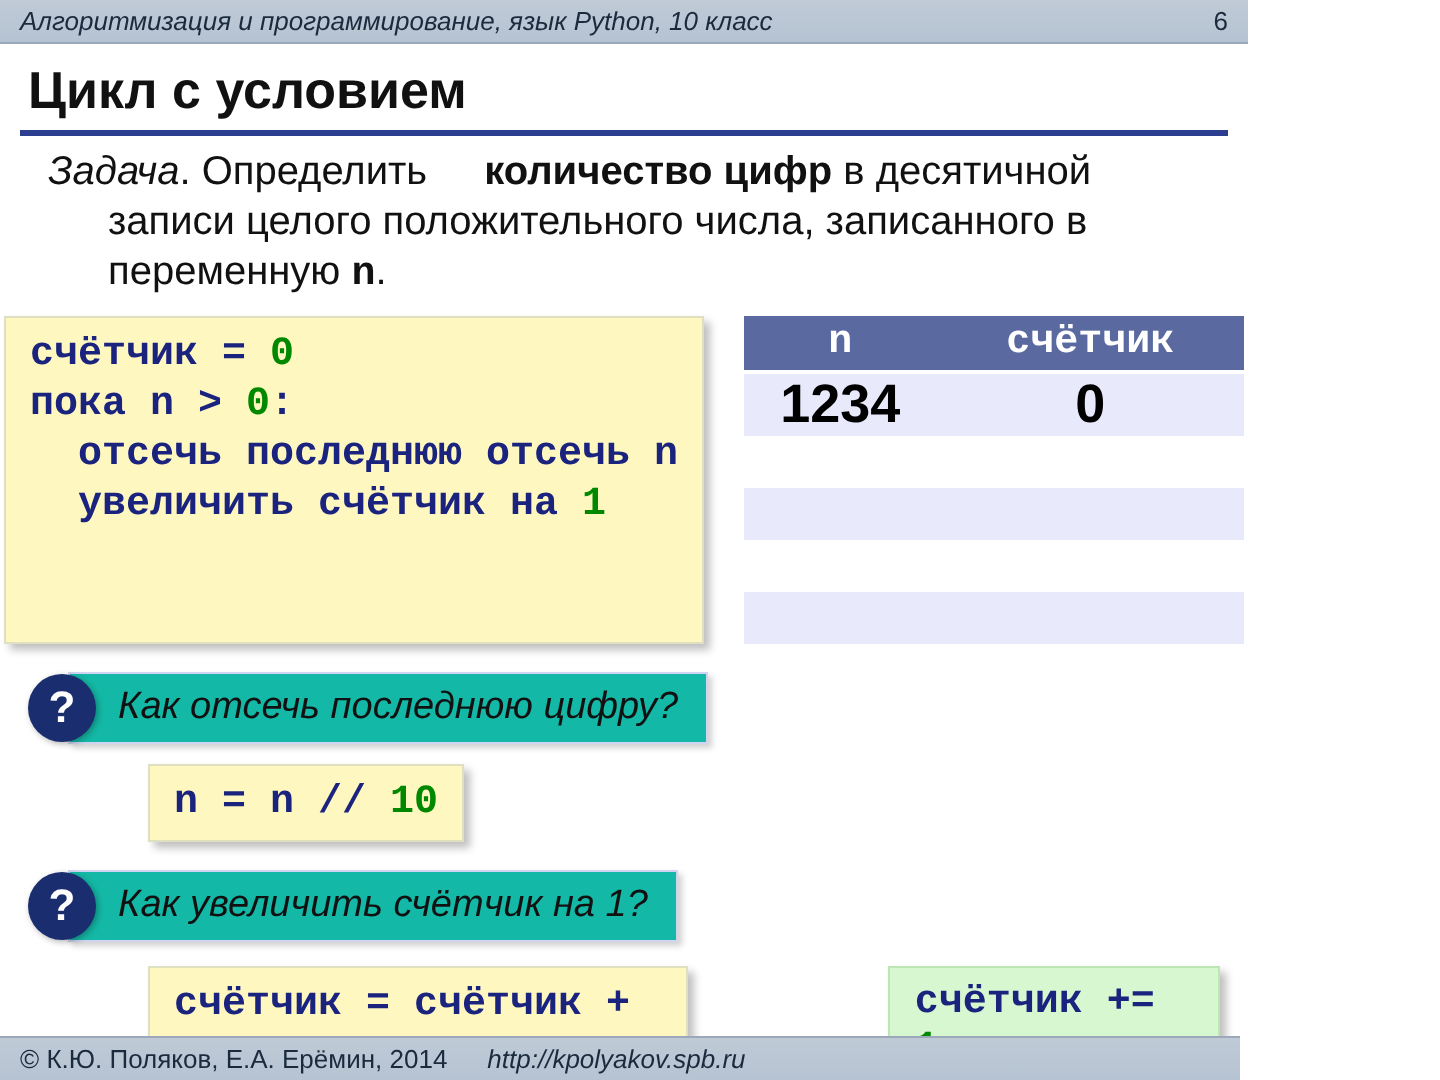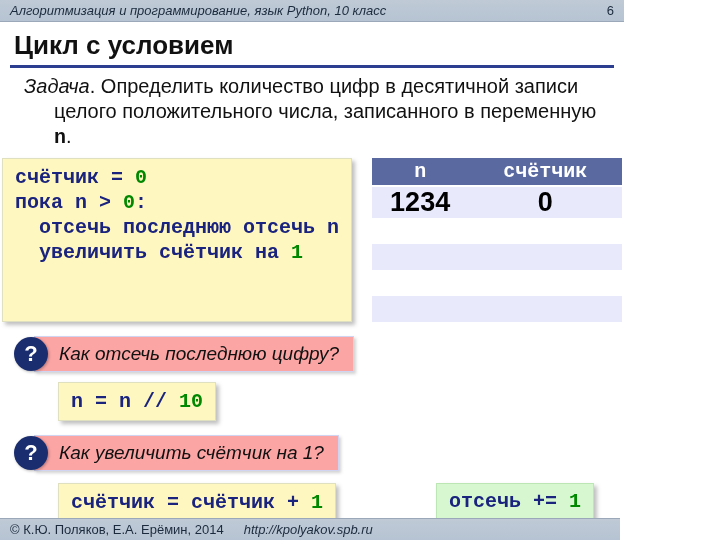--- a/index.html
+++ b/index.html
@@ -5,36 +5,36 @@
   * { box-sizing: border-box; margin: 0; padding: 0; }
   html, body { width: 720px; height: 540px; font-family: Arial, Helvetica, sans-serif; background: #fff; }
   .slide { width: 624px; height: 540px; position: relative; background: #fff; }
   .topbar { height: 22px; background: linear-gradient(#bfcad6,#b6c3d2); color: #1b2b3d; font-size: 13px; font-style: italic; display:flex; align-items:center; justify-content:space-between; padding:0 10px; border-bottom:1px solid #9aa8b9;}
   .topbar .page { font-style: normal; color:#1b2b3d; font-weight:400;}
   .title { font-size: 26px; font-weight: bold; color:#111; padding: 8px 14px 4px 14px; }
   .rule { height:3px; background:#2c3e8f; margin:0 10px 6px 10px;}
   .content { padding: 0 14px; position:relative; }
   .task { font-size: 20px; color:#111; padding-left: 30px; text-indent:-30px; line-height:1.25; margin-left:10px; margin-right:10px;}
   .task .it { font-style: italic; }
-  .task .bold { font-weight: normal; }
+  .task .bold { font-weight: bold; margin-left: 23px; }
   .mono { font-family: "Courier New", monospace; font-weight:bold;}
   .row1 { display:flex; margin-top:8px;justify-content:center; }
   .codebox { background:#fff7c0; border:1px solid #dfe0c0; box-shadow:3px 3px 4px rgba(0,0,0,.25); padding:6px 12px; font-family:"Courier New", monospace; font-weight:bold; font-size:20px; line-height:1.25; color:#1a237e; }
   .codebox .num { color:#008800; }
   .pseudo { width: 390px; }
   .tablewrap { margin-left:20px; flex:1; }
   table.trace { border-collapse: collapse; width: 250px; }
   table.trace th { background:#5a6aa0; color:#fff; font-weight:bold; font-family:"Courier New",monospace; font-size:20px; padding:2px 6px; text-align:center; border-bottom:2px solid #fff;}
   table.trace td { font-family:Liberation Sans, sans-serif; font-weight:bold; font-size:27px; text-align:center; height:26px;}
   table.trace tr:nth-child(odd) td { background:#fff; }
   table.trace tr:nth-child(even) td { background:#e8eafc; }
   .qrow { display:flex; align-items:center; margin-top:14px; position:relative; }
   .qbadge { width:34px; height:34px; border-radius:50%; background:#1a2d6e; color:#fff; display:flex; align-items:center; justify-content:center; font-size:22px; font-weight:bold; margin-right:-14px; z-index:2; box-shadow:1px 1px 3px rgba(0,0,0,.3);}
-  .qbubble { background:#fca5a5; border:1px solid #d0d4f0; box-shadow:2px 2px 3px rgba(0,0,0,.18); padding:6px 14px 6px 24px; font-size:19px; color:#111; font-style:italic;}
-  .smallcode { display:inline-block; margin-left:44px; }
+  .qbubble { background:#14b8a6; border:1px solid #d0d4f0; box-shadow:2px 2px 3px rgba(0,0,0,.18); padding:6px 14px 6px 24px; font-size:19px; color:#111; font-style:italic;}
+  .smallcode { display:inline-block; margin-left:60px; }
   .greenbox { background:#d6f7cf; border:1px solid #bde6b5; box-shadow:3px 3px 4px rgba(0,0,0,.25); padding:6px 12px; font-family:"Courier New",monospace; font-weight:bold; font-size:20px; color:#1a237e;}
   .greenbox .num { color:#008800;}
   .footer { position:absolute; bottom:0; left:0; right:4px; height:22px; background:linear-gradient(#bfcad6,#b6c3d2); border-top:1px solid #9aa8b9; font-size:13px; color:#1b2b3d; display:flex; align-items:center; padding:0 10px; gap:20px;}
   .footer .url { font-style: italic; }
 </style>
 </head>
 <body>
 
 <div class="slide">
   <div class="topbar">
@@ -103,21 +103,21 @@
     <div class="qrow">
       <div class="qbadge">?</div>
       <div class="qbubble">Как увеличить счётчик на 1?</div>
     </div>
 
     <div style="margin-top:12px; display:flex; align-items:flex-start;gap:40px;">
       <span class="codebox smallcode">
         <span>счётчик = счётчик + </span><span class="num">1</span>
       </span>
       <span class="greenbox" style="margin-left:60px;">
-        <span>отсечь += </span><span class="num">1</span>
+        <span>счётчик += </span><span class="num">1</span>
       </span>
     </div>
   </div>
 
   <div class="footer">
     <span>© К.Ю. Поляков, Е.А. Ерёмин, 2014</span>
     <span class="url">http://kpolyakov.spb.ru</span>
   </div>
 </div>
 

